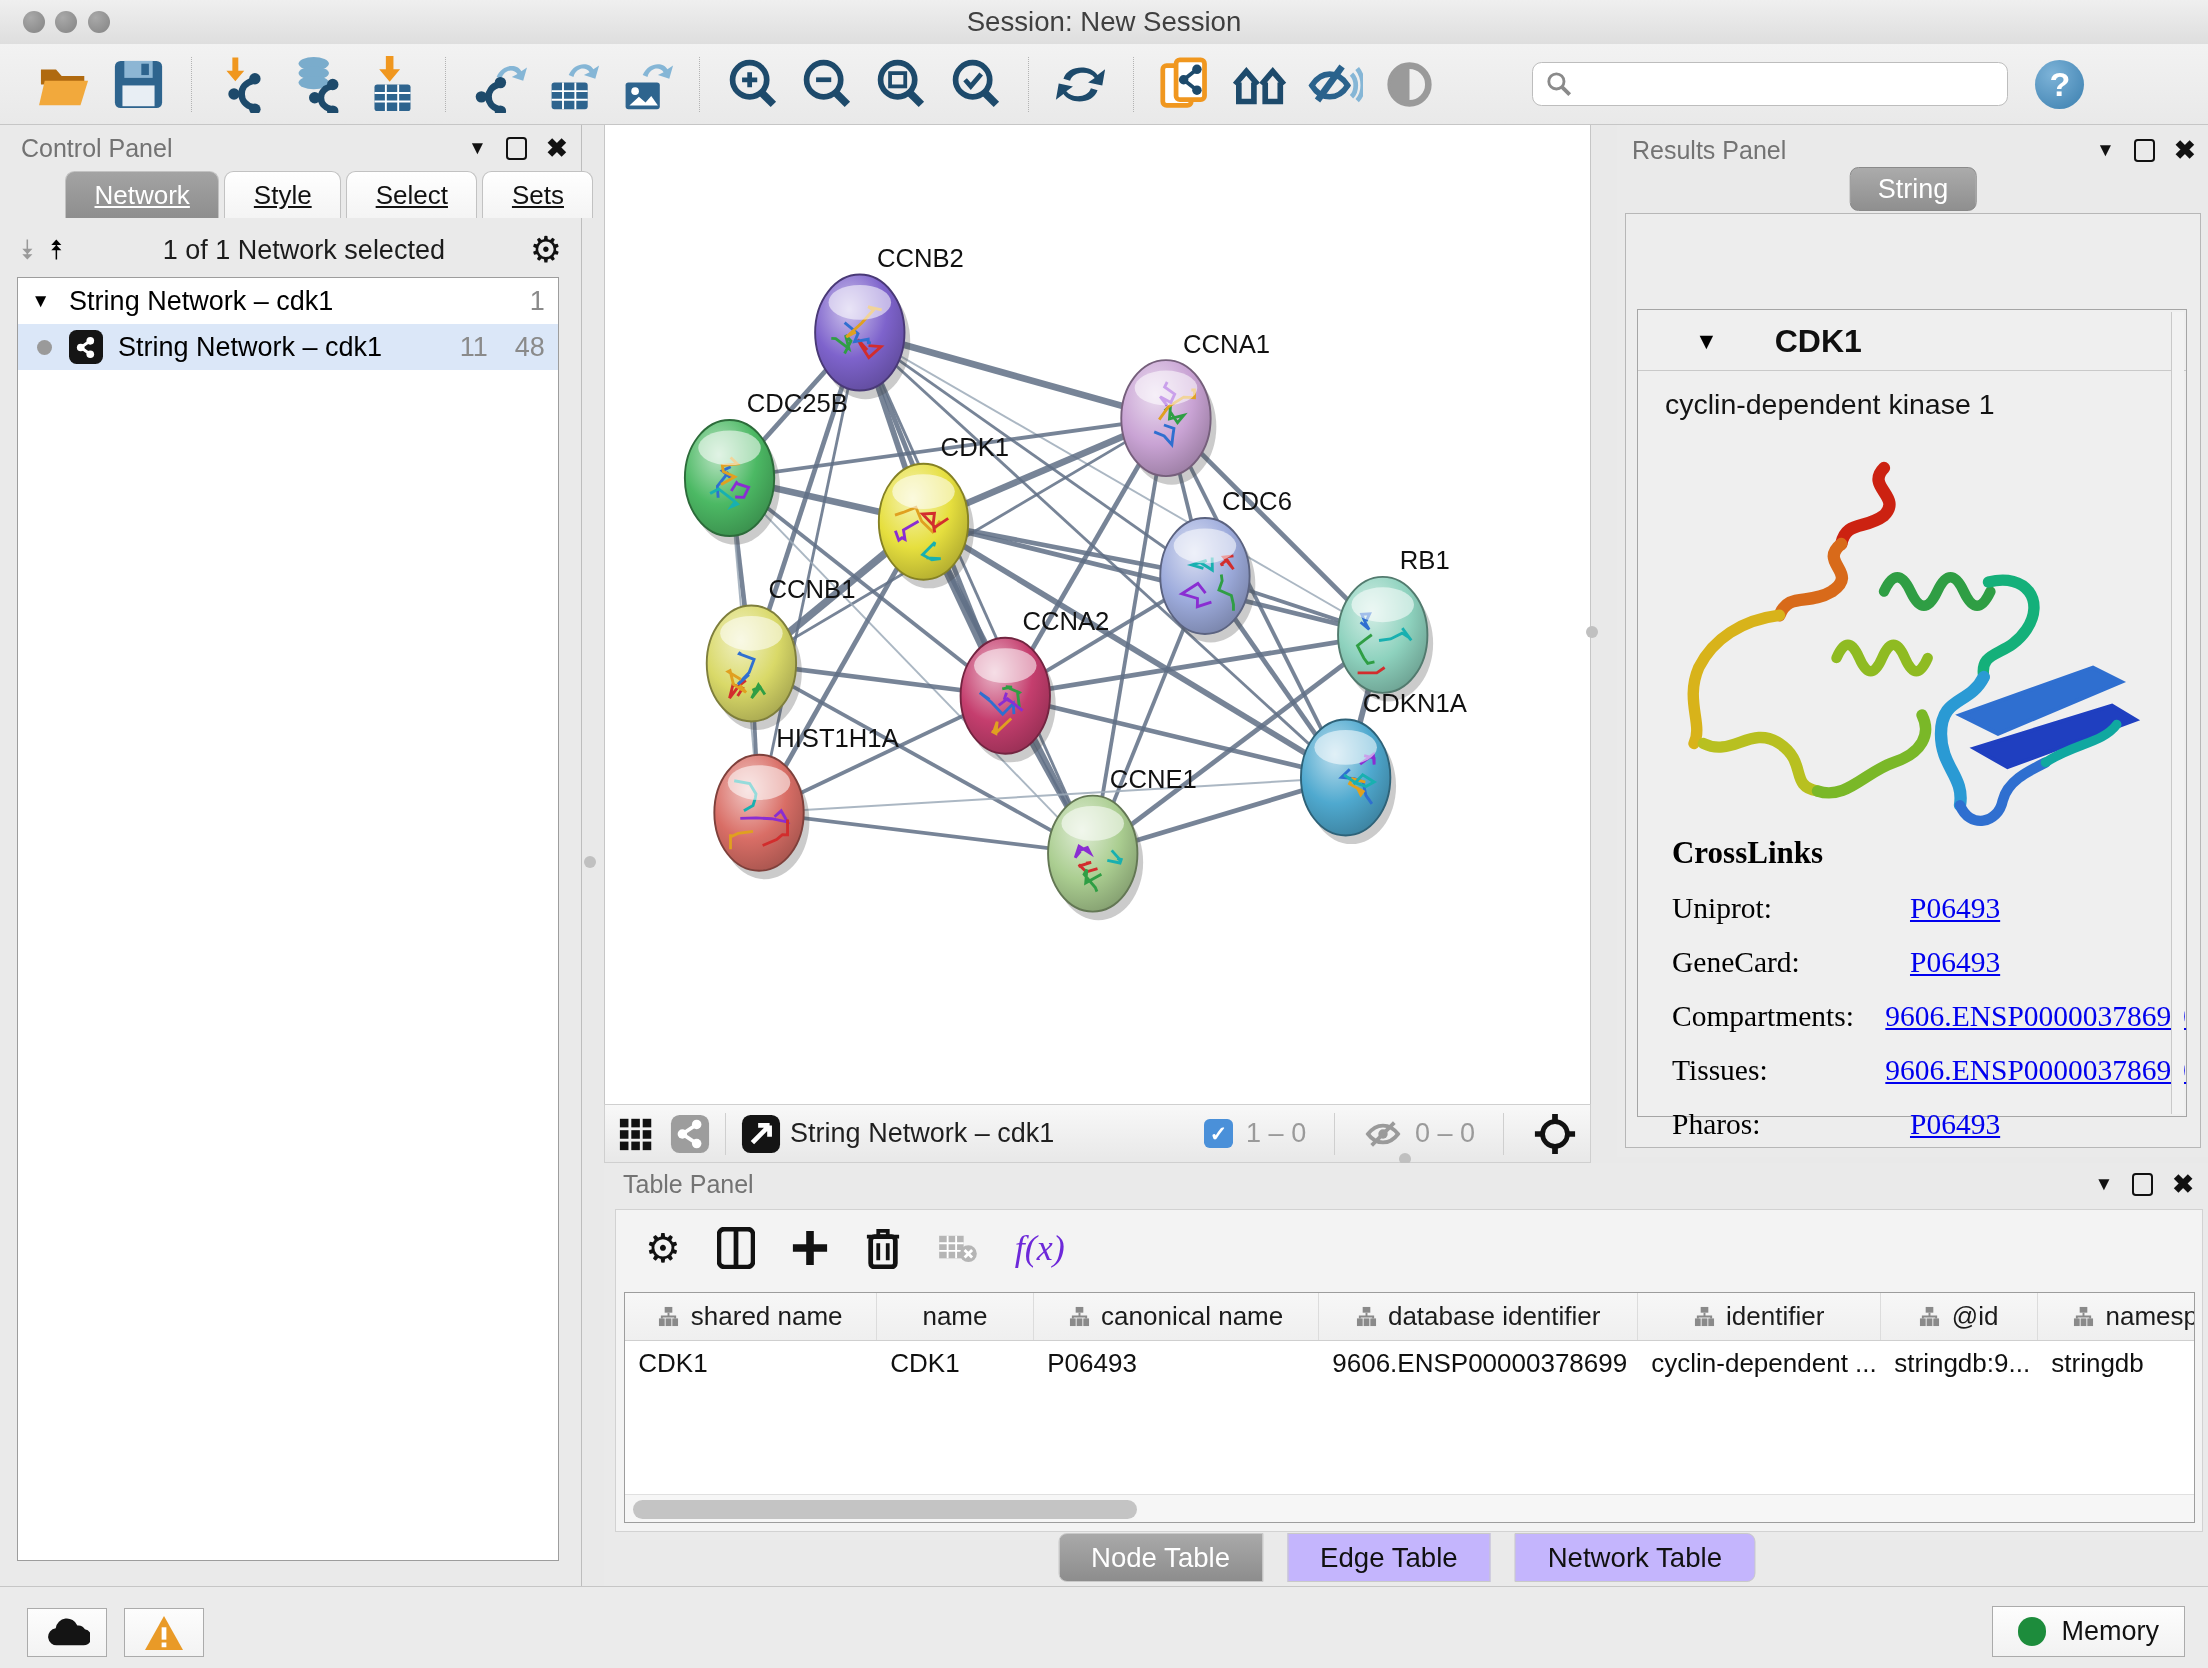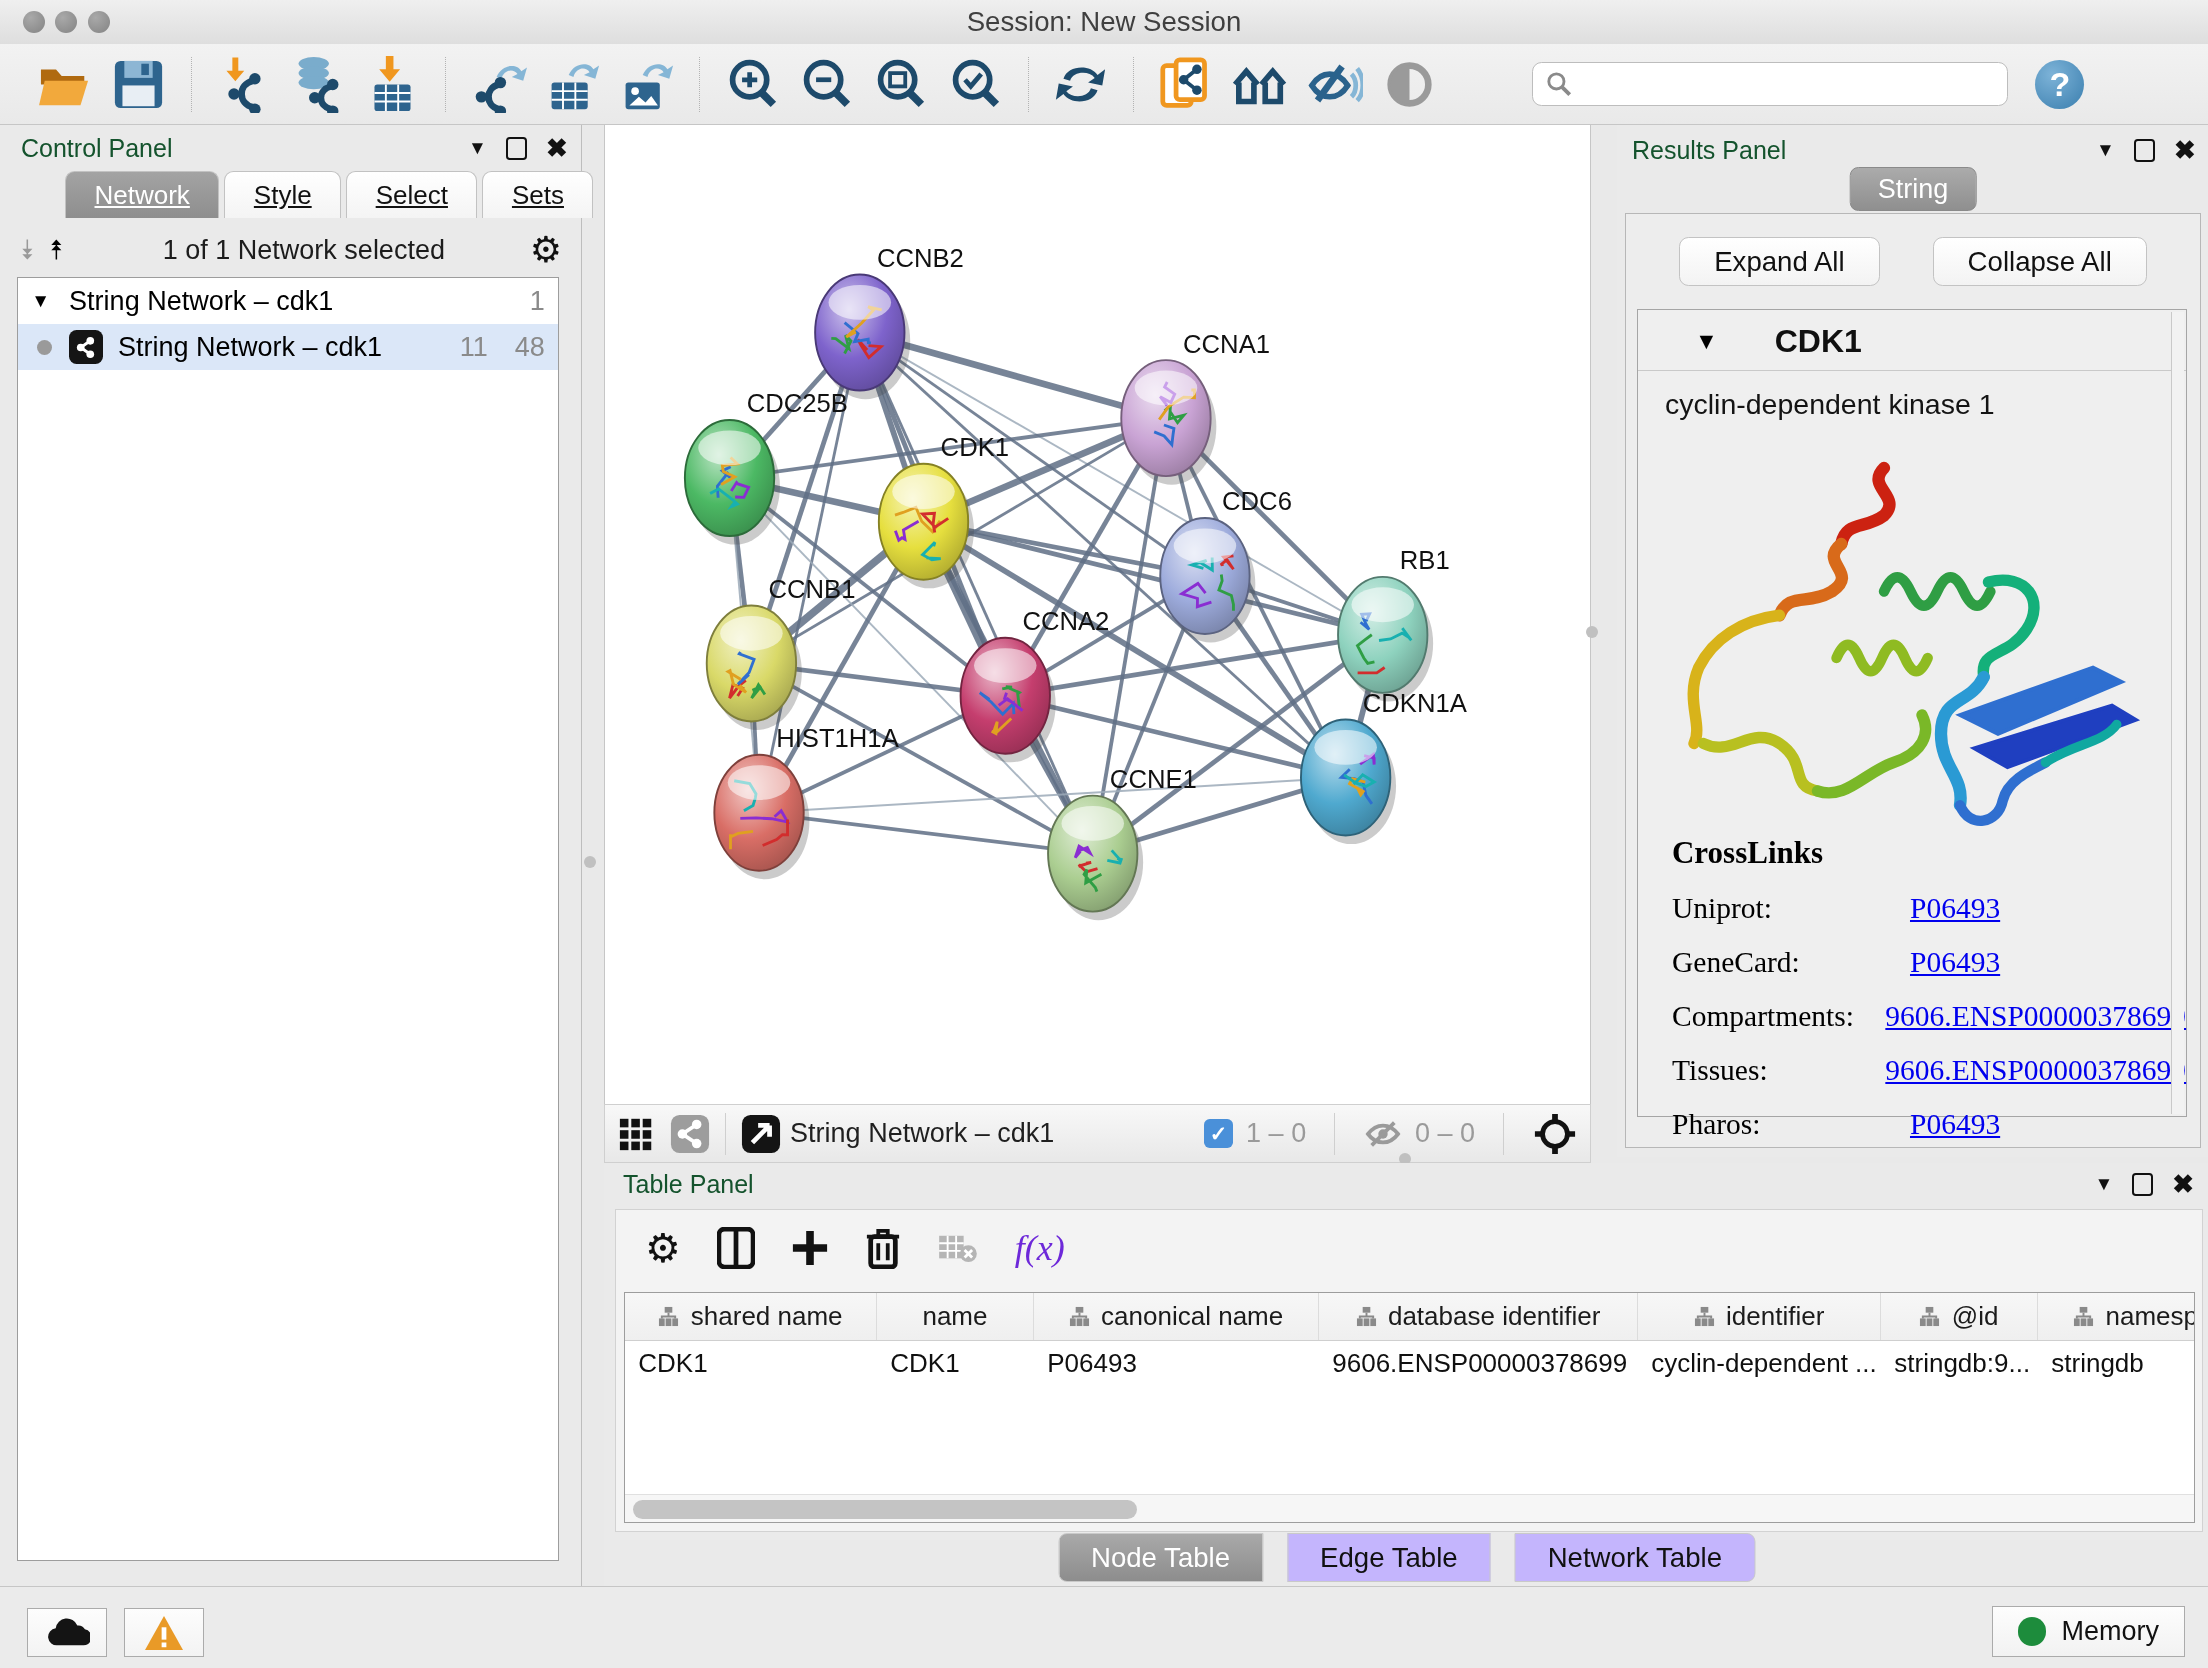--- a/index.html
+++ b/index.html
@@ -20,21 +20,21 @@
   .tb-ic { width:63px; height:59px; display:flex; align-items:center; justify-content:center; margin:0 5.7px; }
   .tb-ic svg { display:block; }
   #search-wrap { margin-left:86px; width:476px; height:44px; background:#fff; border:1.9px solid #bdbdbd;
     border-radius:9.5px; display:flex; align-items:center; padding-left:11.4px; }
   #search-input { border:none; outline:none; font-size:25px; width:409px; background:transparent; }
   #help-btn { margin-left:27px; width:49px; height:49px; border-radius:50%;
     background:radial-gradient(circle at 35% 30%, #7db3d8, #3a7eae); color:#fff; font-size:34px; font-weight:bold;
     display:flex; align-items:center; justify-content:center; }
 
   
-  .panel-header-title { font-size:25px; color:#14532d; }
+  .panel-header-title { font-size:25px; color:#737373; }
   .ph-icons { display:flex; align-items:center; gap:19px; }
   .ph-tri { font-size:19px; color:#111; }
   .ph-box { width:21px; height:23px; border:2.9px solid #111; border-radius:3.8px; }
   .ph-x { font-size:26px; font-weight:bold; color:#111; }
 
   
   #control-panel { left:0; top:125px; width:582px; height:1462px; background:#eaeaea; border-right:1px solid #bdbdbd; }
   #cp-header { position:absolute; left:21px; right:13.3px; top:7.6px; display:flex; justify-content:space-between; align-items:center; }
   #cp-tabs { position:absolute; left:65px; top:46px; display:flex; }
   .tab { font-size:26px; padding:7.6px 28.5px; background:linear-gradient(#ffffff,#f4f4f4); color:#111;
@@ -601,24 +601,20 @@
   <div id="rp-header">
     <span class="panel-header-title">Results Panel</span>
     <span class="ph-icons">
       <span class="ph-tri">▼</span>
       <span class="ph-box"></span>
       <span class="ph-x">✖</span>
     </span>
   </div>
   <div id="rp-tab">String</div>
   <div id="rp-outer">
-    <div id="rp-buttons">
-      <button class="rp-btn">Expand All</button>
-      <button class="rp-btn">Collapse All</button>
-    </div>
     <div id="rp-card">
       <div id="rp-scroll"></div>
       <div id="rp-card-header">
         <span class="tri">▼</span>
         <span id="protein-name">CDK1</span>
       </div>
       <div id="protein-desc">cyclin-dependent kinase 1</div>
       <svg width="533" height="399" style="display:block; margin:3.8px auto 0" viewBox="0 0 560 420">
         <g fill="none" stroke-linecap="round">
           <path d="M250 40 C230 60 270 70 250 90 C230 105 210 95 205 120" stroke="#cc2211" stroke-width="13"></path>

